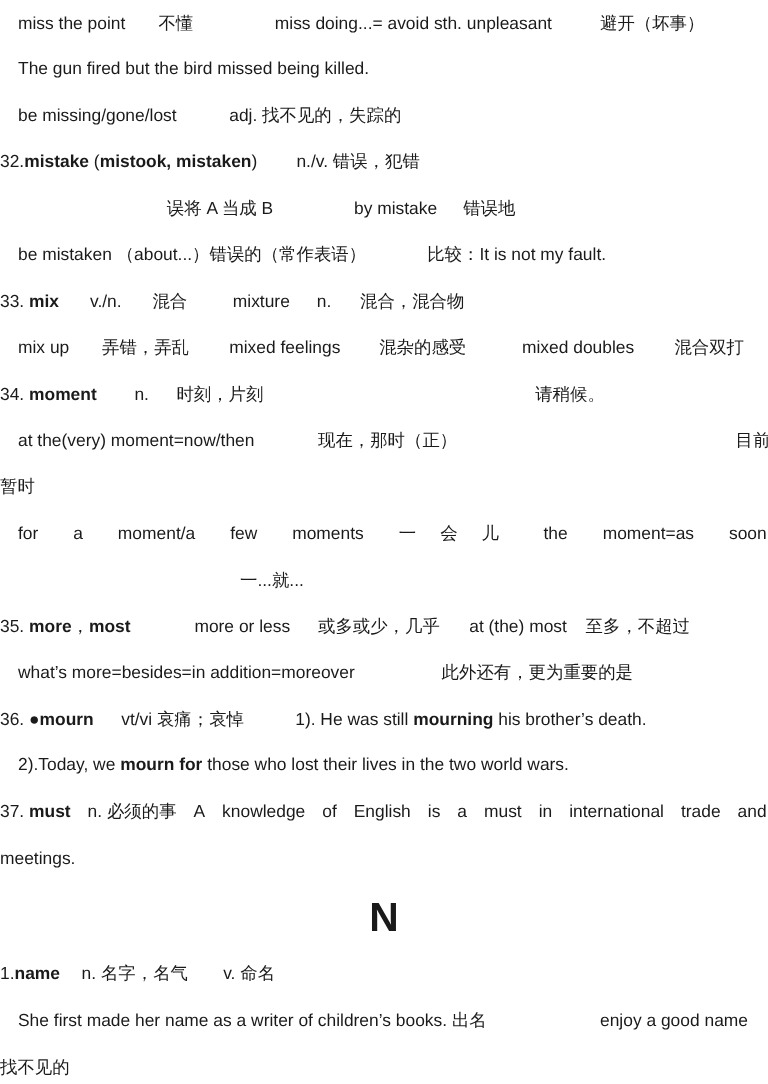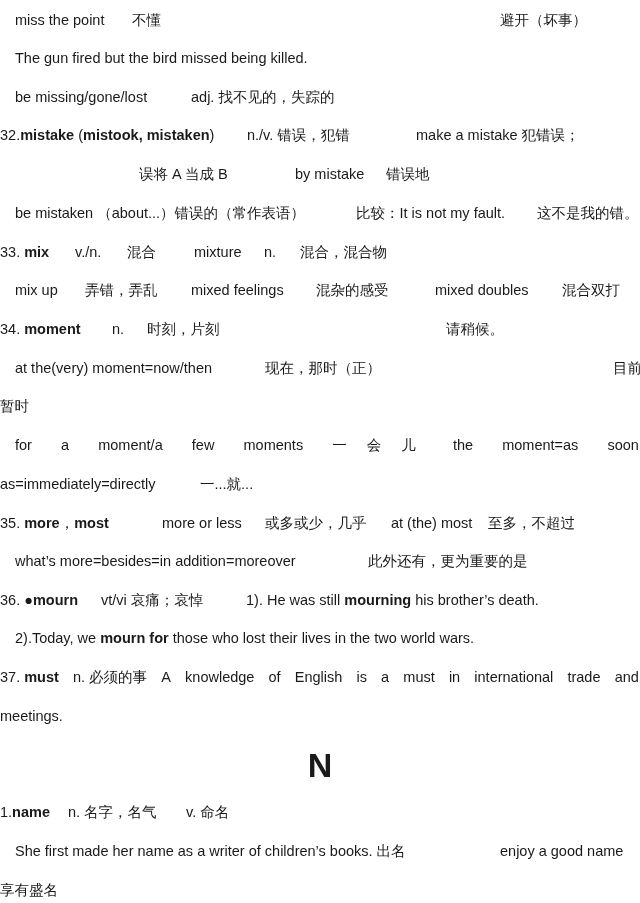--- a/index.html
+++ b/index.html
@@ -13,50 +13,49 @@
   .just { display: flex; justify-content: space-between; }
   .heading { position: absolute; left: 0; width: 640px; top: 742px; height: 46px;
              text-align: center; font-size: 34px; font-weight: bold; line-height: 46px; }
 </style>
 </head>
 <body>
 
 <div class="line ind" style="top:8px">
   <span class="seg" style="left:0">miss the point</span>
   <span class="seg" style="left:117px">不懂</span>
+  <span class="seg" style="left:214px">miss doing...= avoid sth. unpleasant</span>
   <span class="seg" style="left:485px">避开（坏事）</span>
 </div>
 
 <div class="line ind" style="top:46px">
   <span>The gun fired but the bird missed being killed.</span>
 </div>
 
 <div class="line ind" style="top:85px">
   <span class="seg" style="left:0">be missing/gone/lost</span>
   <span class="seg" style="left:176px">adj.  找不见的，失踪的</span>
 </div>
 
 <div class="line" style="top:123px">
   <span class="seg" style="left:0">
     <span>32.</span><span class="b">mistake</span><span> (</span><span class="b">mistook, mistaken</span><span>)</span>
   </span>
   <span class="seg" style="left:247px">n./v.  错误，犯错</span>
-  <span class="seg" style="left:416px">make a mistake 犯错误；</span>
 </div>
 
 <div class="line ind" style="top:162px">
   <span class="seg" style="left:124px">误将 A 当成 B</span>
   <span class="seg" style="left:280px">by mistake</span>
   <span class="seg" style="left:371px">错误地</span>
 </div>
 
 <div class="line ind" style="top:201px">
   <span class="seg" style="left:0">be mistaken （about...）错误的（常作表语）</span>
   <span class="seg" style="left:341px">比较：It is not my fault.</span>
-  <span class="seg" style="left:522px">这不是我的错。</span>
 </div>
 
 <div class="line" style="top:240px">
   <span class="seg" style="left:0"><span>33. </span><span class="b">mix</span></span>
   <span class="seg" style="left:75px">v./n.</span>
   <span class="seg" style="left:127px">混合</span>
   <span class="seg" style="left:194px">mixture</span>
   <span class="seg" style="left:264px">n.</span>
   <span class="seg" style="left:300px">混合，混合物</span>
 </div>
@@ -93,21 +92,20 @@
   <span>moment/a</span>
   <span>few</span>
   <span>moments</span>
   <span style="letter-spacing:8px">一 会 儿</span>
   <span>the</span>
   <span>moment=as</span>
   <span>soon</span>
 </div>
 
 <div class="line" style="top:472px">
-  <span class="seg" style="left:0">as=immediately=directly</span>
   <span class="seg" style="left:200px">一...就...</span>
 </div>
 
 <div class="line" style="top:511px">
   <span class="seg" style="left:0"><span>35. </span><span class="b">more</span><span>，</span><span class="b">most</span></span>
   <span class="seg" style="left:162px">more or less</span>
   <span class="seg" style="left:265px">或多或少，几乎</span>
   <span class="seg" style="left:391px">at (the) most</span>
   <span class="seg" style="left:488px">至多，不超过</span>
 </div>
@@ -152,14 +150,14 @@
 <div class="line" style="top:800px">
   <span class="seg" style="left:0"><span>1.</span><span class="b">name</span></span>
   <span class="seg" style="left:68px">n.  名字，名气</span>
   <span class="seg" style="left:186px">v.  命名</span>
 </div>
 <div class="line ind" style="top:839px">
   <span class="seg" style="left:0">She first made her name as a writer of children’s books. 出名</span>
   <span class="seg" style="left:485px">enjoy a good name</span>
 </div>
 <div class="line" style="top:878px">
-  <span>享有盛名</span>
+  <span>找不见的</span>
 </div>
 
 </body></html>

